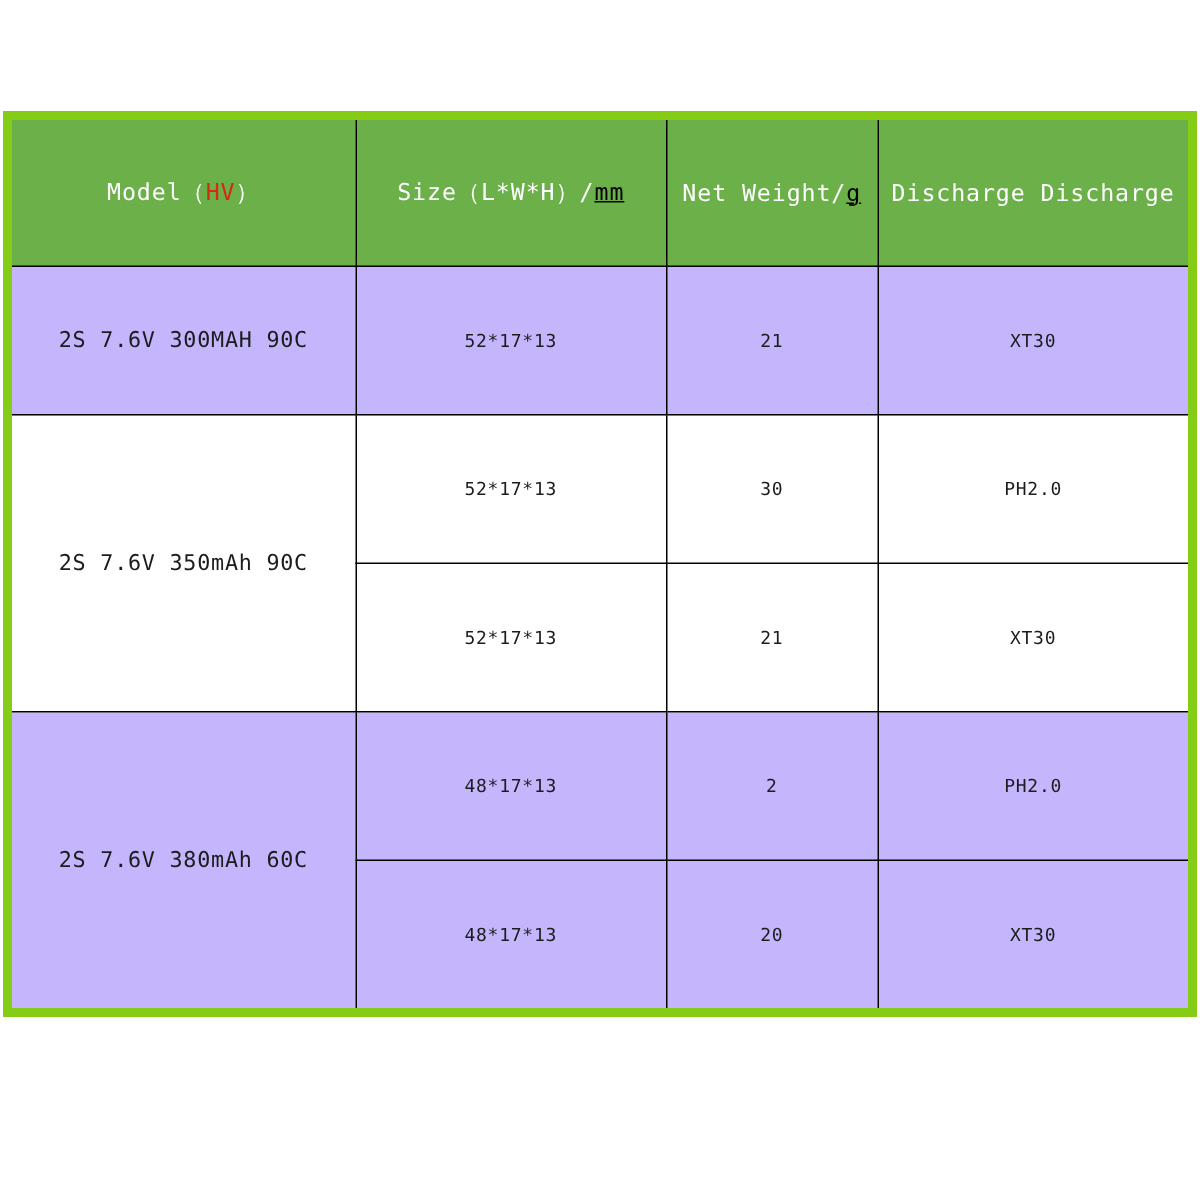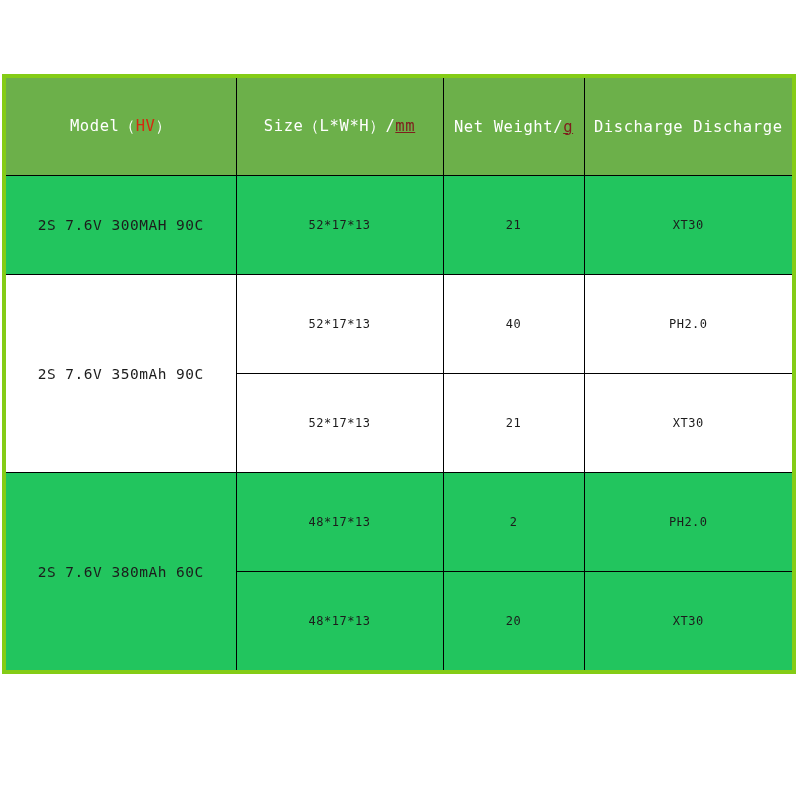--- a/index.html
+++ b/index.html
@@ -19,21 +19,21 @@
     position: absolute;
     left: 2px;
     top: 74px;
     width: 790px;
   }
 
   table.spec-table {
     border-collapse: collapse;
     table-layout: fixed;
     width: 790px;
-    border: 4px solid #84cc16;
+    border: 6px solid #84cc16;
   }
 
   table.spec-table td,
   table.spec-table th {
     border: 1px solid #000000;
     padding: 0;
     text-align: center;
     vertical-align: middle;
     font-weight: normal;
   }
@@ -54,35 +54,35 @@
     border: 1px solid #000000;
   }
   .hdr-text {
     display: inline;
     white-space: nowrap;
   }
   .accent-plain {
     color: #d42a10;
   }
   .accent-underline {
-    color: #7f1d1d;
+    color: #000000;
     text-decoration: underline;
     text-decoration-thickness: 1px;
   }
 
   
   tbody td {
     font-size: 12px;
     color: #1c1c1c;
     letter-spacing: 0.5px;
     height: 98px;
   }
   tbody tr.row-tall td { height: 98px; }
 
-  tr.tint td   { background: #22c55e; }
+  tr.tint td   { background: #c4b5fd; }
   tr.plain td  { background: #ffffff; }
 
   td.tint-cell  { background: #e2eddd; }
   td.plain-cell { background: #ffffff; }
 
   td.model-cell {
     font-size: 14.5px;
   }
 </style>
 </head>
@@ -119,21 +119,21 @@
       <tr class="tint row-tall">
         <td class="model-cell tint-cell" rowspan="1">2S 7.6V 300MAH 90C</td>
         <td class="tint-cell">52*17*13</td>
         <td class="tint-cell">21</td>
         <td class="tint-cell">XT30</td>
       </tr>
 
       <tr class="plain row-tall">
         <td class="model-cell plain-cell" rowspan="2">2S 7.6V 350mAh 90C</td>
         <td class="plain-cell">52*17*13</td>
-        <td class="plain-cell">40</td>
+        <td class="plain-cell">30</td>
         <td class="plain-cell">PH2.0</td>
       </tr>
       <tr class="plain row-tall">
         <td class="plain-cell">52*17*13</td>
         <td class="plain-cell">21</td>
         <td class="plain-cell">XT30</td>
       </tr>
 
       <tr class="tint row-tall">
         <td class="model-cell tint-cell" rowspan="2">2S 7.6V 380mAh 60C</td>

